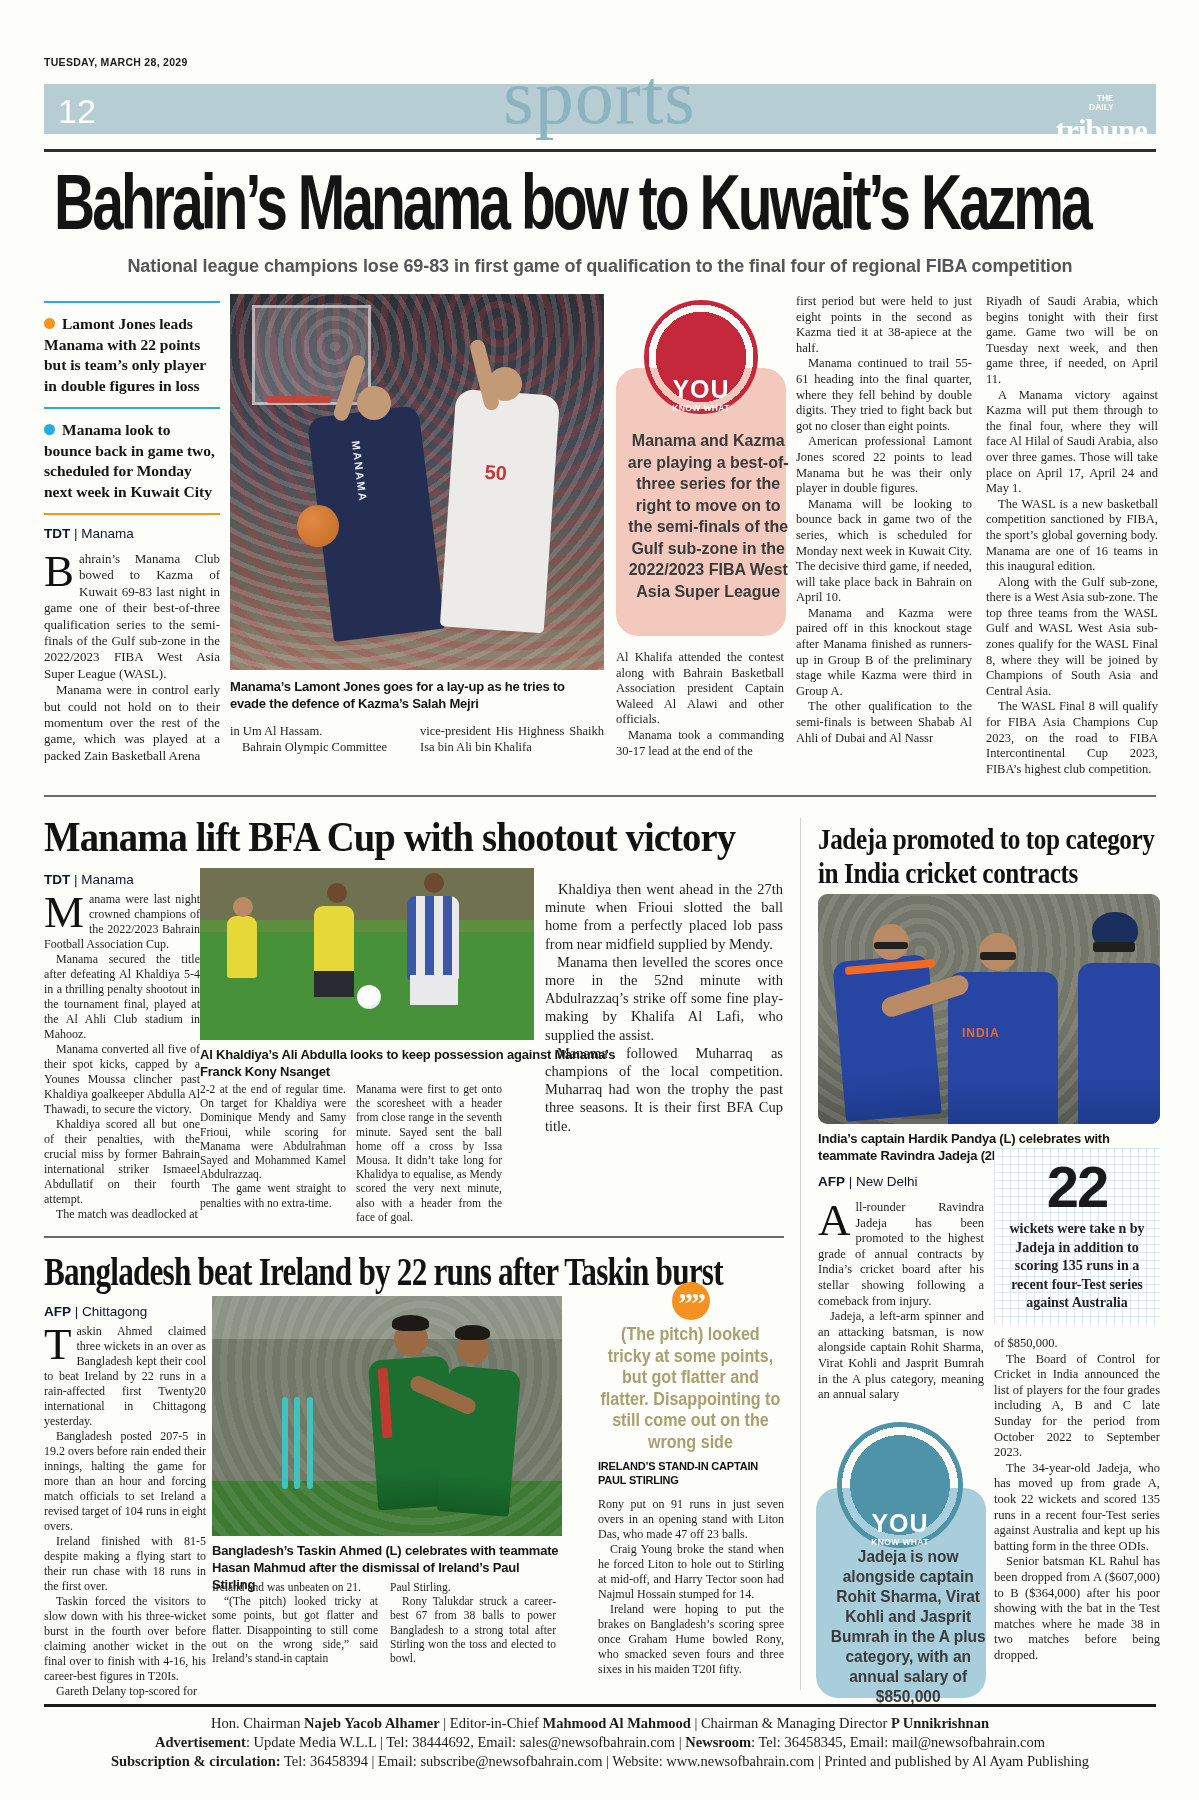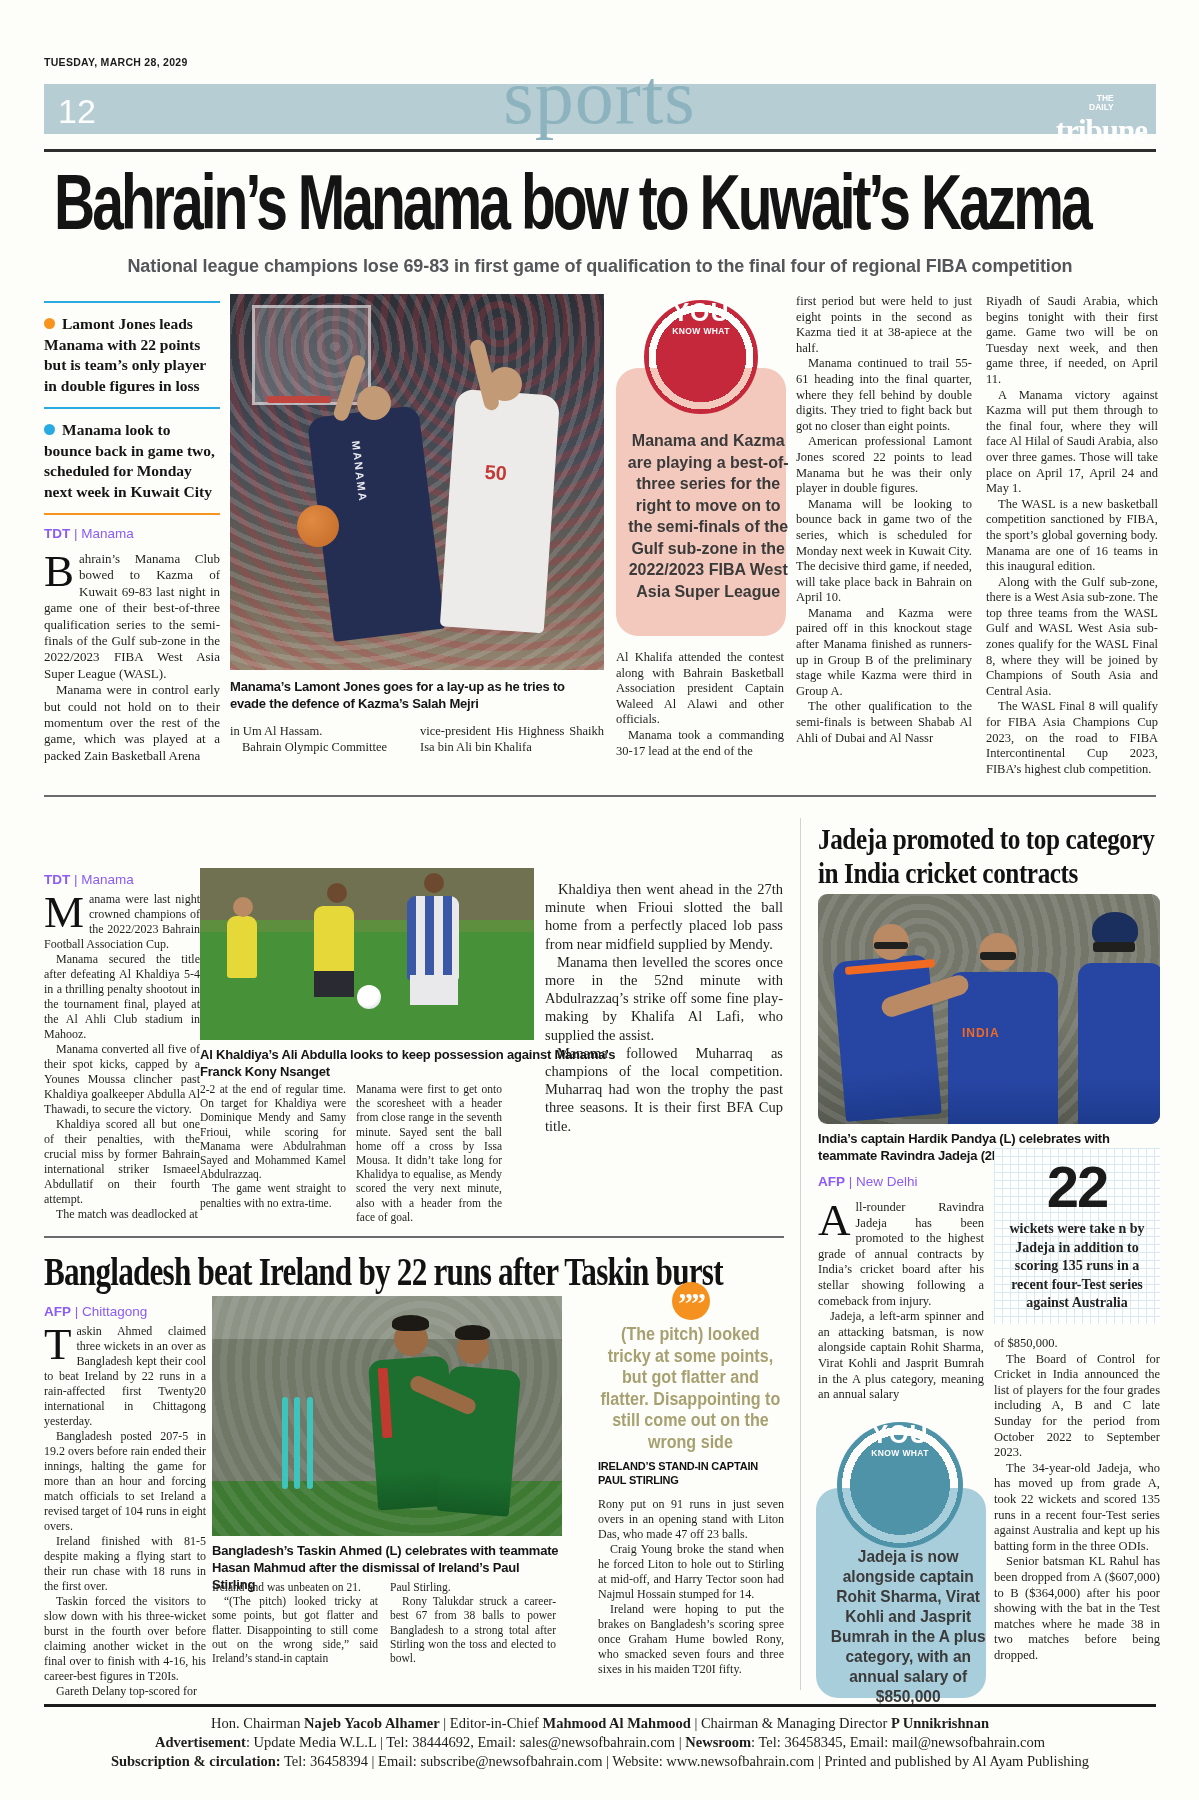--- a/index.html
+++ b/index.html
@@ -23,21 +23,21 @@
   .h1{font-family:"Liberation Sans",sans-serif;font-weight:700;font-size:77px;line-height:84px;
       letter-spacing:-4px;color:#141414;transform:scaleX(.74);}
   .subhead{font-family:"Liberation Sans",sans-serif;font-weight:700;font-size:18px;color:#55565a;
            text-align:center;letter-spacing:-.1px;}
   .h2{font-family:"Liberation Serif",serif;font-weight:700;font-size:43px;letter-spacing:-1px;color:#121212;transform:scaleX(.9);}
   .h4{font-family:"Liberation Serif",serif;font-weight:700;font-size:40px;letter-spacing:-1px;color:#121212;transform:scaleX(.78);}
   .h3{display:block;width:410px;transform:scaleX(.84);transform-origin:left top;
       font-family:"Liberation Serif",serif;font-weight:700;font-size:30px;line-height:34px;letter-spacing:-.5px;color:#121212;}
 
   
-  .byline{font-family:"Liberation Sans",sans-serif;font-size:13.5px;color:#8b5cf6;}
+  .byline{font-family:"Liberation Sans",sans-serif;font-size:13.5px;color:#0f172a;}
   .byline b{font-weight:700;}
   .bodytext p{margin:0;}
   .bodytext{font-size:12.5px;line-height:15.6px;text-align:justify;}
   .bodytext p + p{text-indent:12px;}
   .lede{font-size:13px;line-height:16.4px;}
   .small{font-size:11.5px;line-height:14.2px;}
   .mid{font-size:12px;line-height:15px;}
   .large{font-size:14.5px;line-height:18.2px;}
   .large p{text-indent:13px;}
   .dropcap{float:left;font-size:45px;line-height:37px;padding:2px 5px 0 0;color:#111;}
@@ -47,21 +47,21 @@
   
   .crule{height:0;border-top:2.5px solid #29abe2;margin:11px 0;}
   .crule.orange{border-top-color:#f7941e;}
   .bullet{font-family:"Liberation Serif",serif;font-weight:700;font-size:15.5px;line-height:20.5px;color:#151515;}
   .dot{display:inline-block;width:11px;height:11px;border-radius:50%;margin-right:7px;}
   .dot.orange{background:#f7941e;}
   .dot.blue{background:#29abe2;}
 
   
   .know-circle{border-radius:50%;z-index:3;}
-  .know-circle .kc-inner{position:absolute;inset:0;display:flex;flex-direction:column;align-items:center;justify-content:flex-start;}
+  .know-circle .kc-inner{position:absolute;inset:0;display:flex;flex-direction:column;align-items:center;justify-content:flex-end;}
   .kc-you{font-family:"Liberation Sans",sans-serif;font-weight:700;font-size:25px;line-height:25px;color:#fff;letter-spacing:1px;}
   .kc-know{font-family:"Liberation Sans",sans-serif;font-weight:700;font-size:8.5px;line-height:12px;color:#fff;letter-spacing:.4px;}
   .kc-red{background:radial-gradient(circle,#c5273b 0 56%,rgba(0,0,0,0) 56% 65%,#c5273b 65% 73%,rgba(0,0,0,0) 73% 81%,#c5273b 81% 87%,rgba(0,0,0,0) 87%);}
   .kc-blue{background:radial-gradient(circle,#4e93a8 0 56%,rgba(0,0,0,0) 56% 65%,#4e93a8 65% 73%,rgba(0,0,0,0) 73% 81%,#4e93a8 81% 87%,rgba(0,0,0,0) 87%);}
   .knowbox{border-radius:22px;}
   .knowbox.pink{background:#f2c9bc;}
   .knowbox.blue{background:#a9cedb;}
   .knowbox .kb-text{display:block;width:106%;transform:scaleX(.94);transform-origin:left top;
     font-family:"Liberation Sans",sans-serif;font-weight:700;text-align:center;color:#3a3a3a;}
   .kb-pink-text{font-size:17px;line-height:21.5px;padding:62px 8px 0 8px;}
@@ -222,20 +222,23 @@
     <p>Riyadh of Saudi Arabia, which begins tonight with their first game. Game two will be on Tuesday next week, and then game three, if needed, on April 11.</p>
     <p>A Manama victory against Kazma will put them through to the final four, where they will face Al Hilal of Saudi Arabia, also over three games. Those will take place on April 17, April 24 and May 1.</p>
     <p>The WASL is a new basketball competition sanctioned by FIBA, the sport’s global governing body. Manama are one of 16 teams in this inaugural edition.</p>
     <p>Along with the Gulf sub-zone, there is a West Asia sub-zone. The top three teams from the WASL Gulf and WASL West Asia sub-zones qualify for the WASL Final 8, where they will be joined by Champions of South Asia and Central Asia.</p>
     <p>The WASL Final 8 will qualify for FIBA Asia Champions Cup 2023, on the road to FIBA Intercontinental Cup 2023, FIBA’s highest club competition.</p>
   </div>
 
   <div class="abs" style="left:44px;top:795px;width:1112px;height:2px;background:#6b6b6b;"></div>
   <div class="abs" style="left:800px;top:818px;width:1px;height:872px;background:#d2d2d2;"></div>
 
+  <div class="abs" style="left:44px;top:812px;">
+    <span class="condense h2">Manama lift BFA Cup with shootout victory</span>
+  </div>
   <div class="abs byline" style="left:44px;top:872px;">
     <b>TDT</b> <span>|</span> <span>Manama</span>
   </div>
   <div class="abs bodytext mid" style="left:44px;top:892px;width:156px;">
     <p><span class="dropcap">M</span><span>anama were last night crowned champions of the 2022/2023 Bahrain Football Association Cup.</span></p>
     <p>Manama secured the title after defeating Al Khaldiya 5-4 in a thrilling penalty shootout in the tournament final, played at the Al Ahli Club stadium in Mahooz.</p>
     <p>Manama converted all five of their spot kicks, capped by a Younes Moussa clincher past Khaldiya goalkeeper Abdulla Al Thawadi, to secure the victory.</p>
     <p>Khaldiya scored all but one of their penalties, with the crucial miss by former Bahrain international striker Ismaeel Abdullatif on their fourth attempt.</p>
     <p>The match was deadlocked at</p>
   </div>

